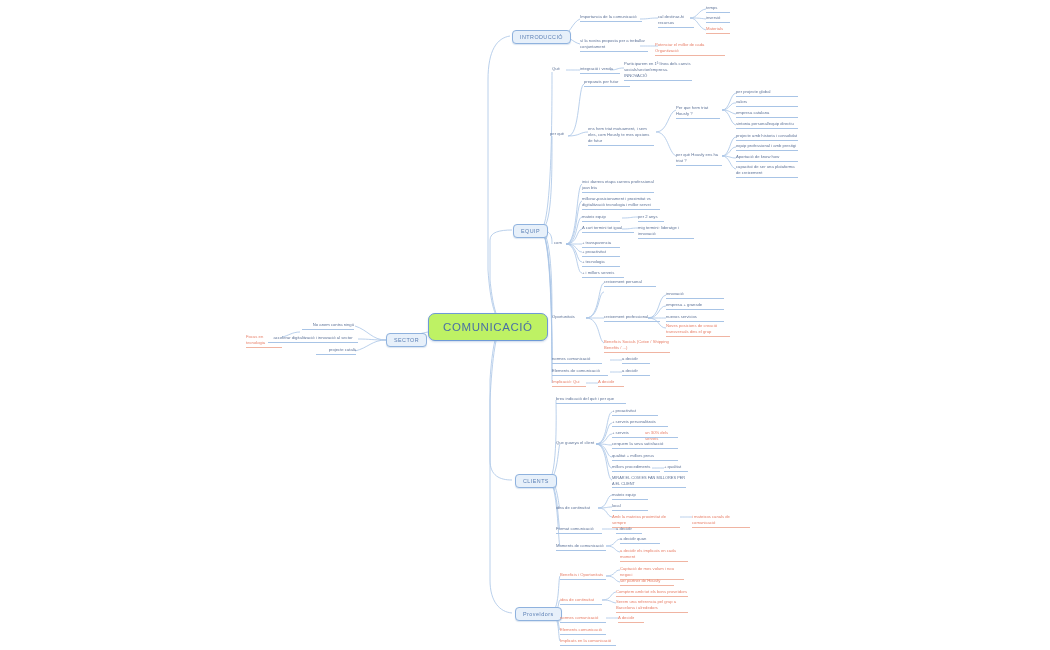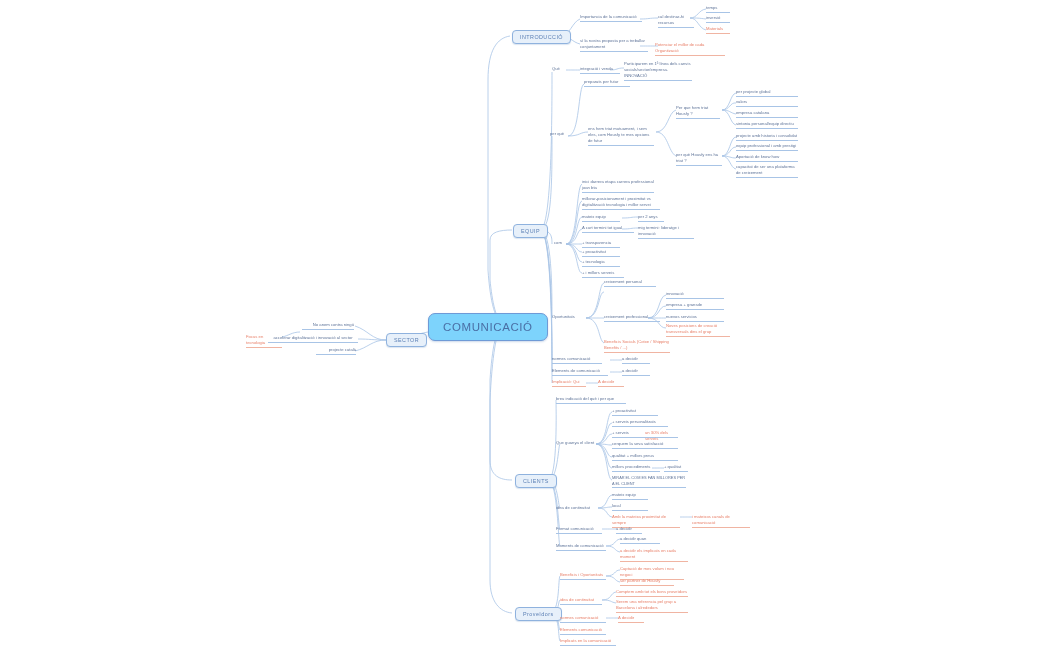--- a/index.html
+++ b/index.html
@@ -9,21 +9,21 @@
     color:#3a4a6b;
   }
   #canvas{position:absolute;left:0;top:0;width:1050px;height:650px;}
   svg#wires{position:absolute;left:0;top:0;width:1050px;height:650px;pointer-events:none;}
 
   
   .node{position:absolute;box-sizing:border-box;}
 
   .central{
     border:1.6px solid #6f9ad6;border-radius:7px;
-    background:#7dd3fc;color:#4a6fa5;
+    background:#bef264;color:#4a6fa5;
     font-size:11.5px;letter-spacing:.6px;
     padding:7px 14px;white-space:nowrap;
     box-shadow:0 1px 2px rgba(90,130,185,.30);
   }
   .branch{
     border:1.1px solid #8fb2de;border-radius:4px;
     background:#e7f0fa;color:#5b7fb4;
     font-size:5.4px;letter-spacing:.45px;
     padding:3px 7px;white-space:nowrap;text-align:center;
     box-shadow:0 1px 1px rgba(110,150,200,.25);

